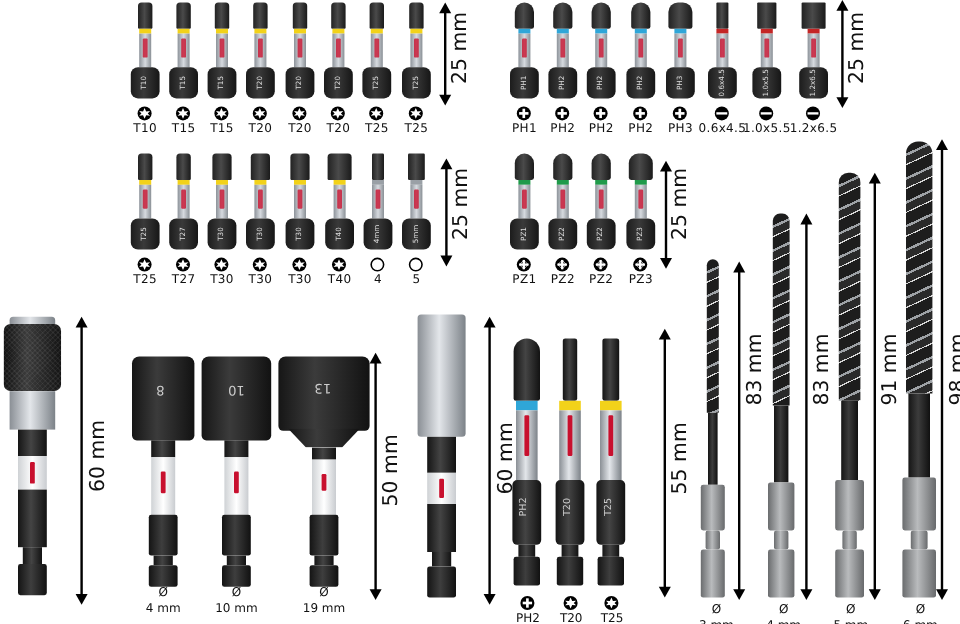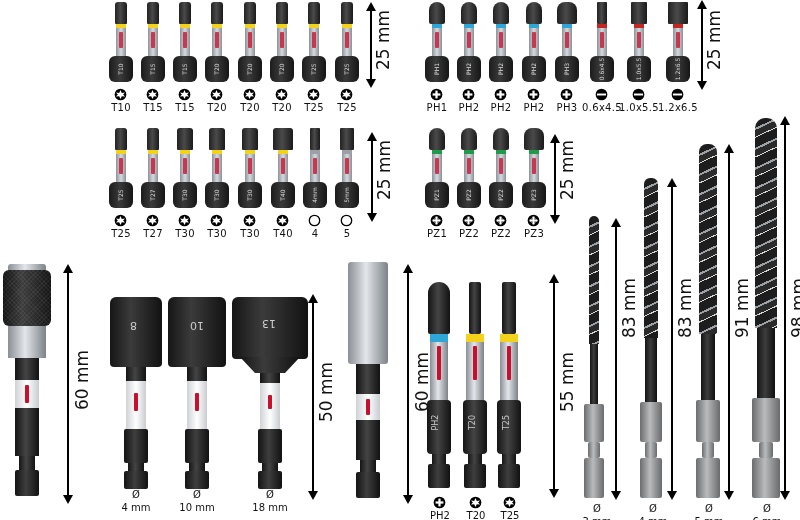--- a/index.html
+++ b/index.html
@@ -494,21 +494,21 @@
     <div class="nut-label" style="left:30px;top:20px;">13</div>
     <div class="abs black-shaft" style="left:28px;top:76px;width:20px;height:10px;"></div>
     <div class="abs white-band" style="left:28px;top:86px;width:20px;height:46px;"></div>
     <div class="red-logo" style="left:36px;top:98px;width:4px;height:14px;"></div>
     <div class="abs hex-end" style="left:26px;top:132px;width:24px;height:34px;"></div>
     <div class="abs black-shaft" style="left:30px;top:166px;width:16px;height:8px;"></div>
     <div class="abs hex-end" style="left:26px;top:174px;width:24px;height:18px;"></div>
   </div>
   <div class="dia" style="left:132px;top:208px;width:76px;">
     <div>Ø</div>
-    <div>18 mm</div>
+    <div>19 mm</div>
   </div>
   <div class="dim" style="left:212px;top:22px;height:190px;"></div>
   <div class="dimtxt" style="left:216px;top:142px;">50 mm</div>
 </div>
 
 <div class="abs" style="left:340px;top:258px;width:80px;height:262px;">
   <div class="abs holder-chrome" style="left:8px;top:4px;width:40px;height:102px;border-radius:3px;"></div>
   <div class="abs black-shaft" style="left:16px;top:106px;width:24px;height:30px;"></div>
   <div class="abs white-band" style="left:16px;top:136px;width:24px;height:26px;"></div>
   <div class="red-logo" style="left:26px;top:141px;width:4px;height:16px;"></div>

